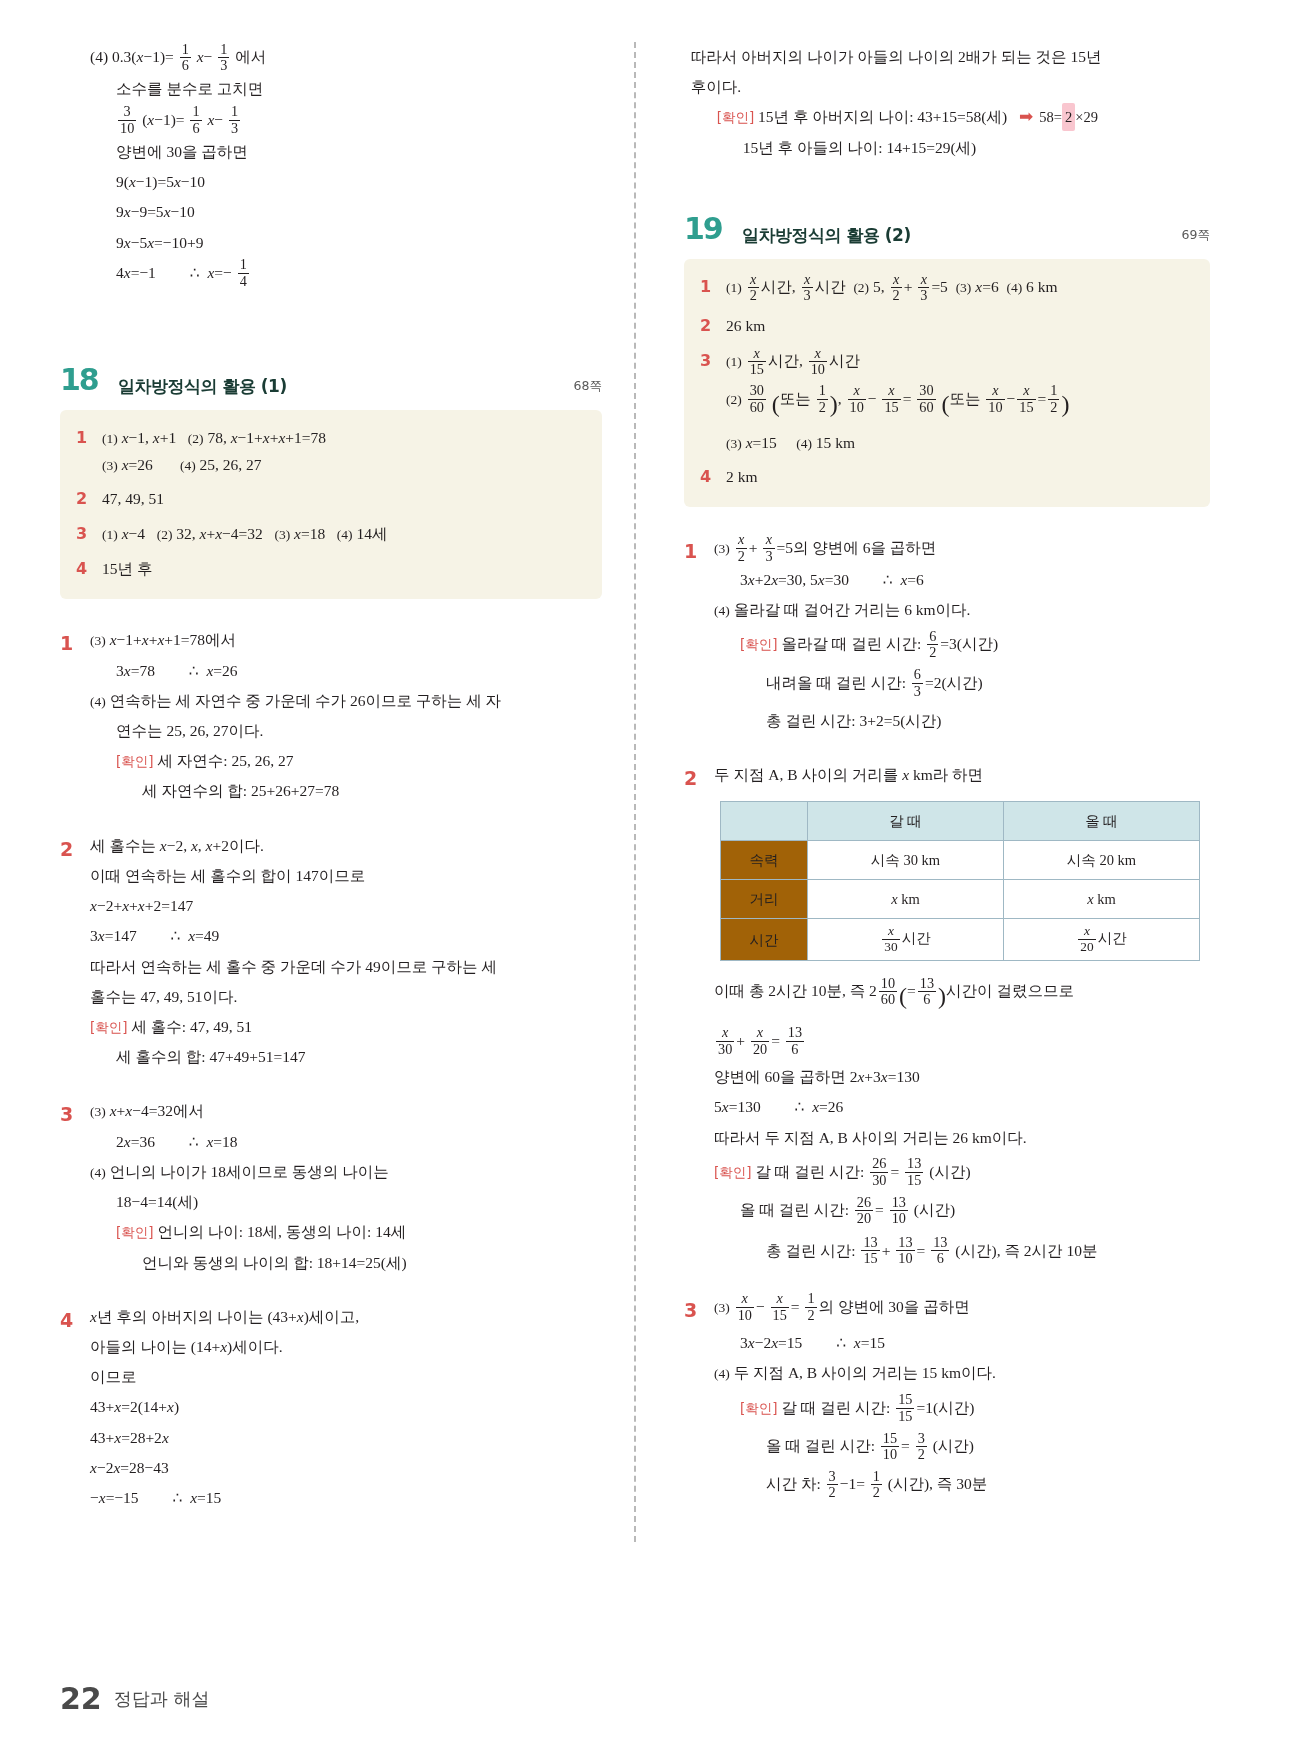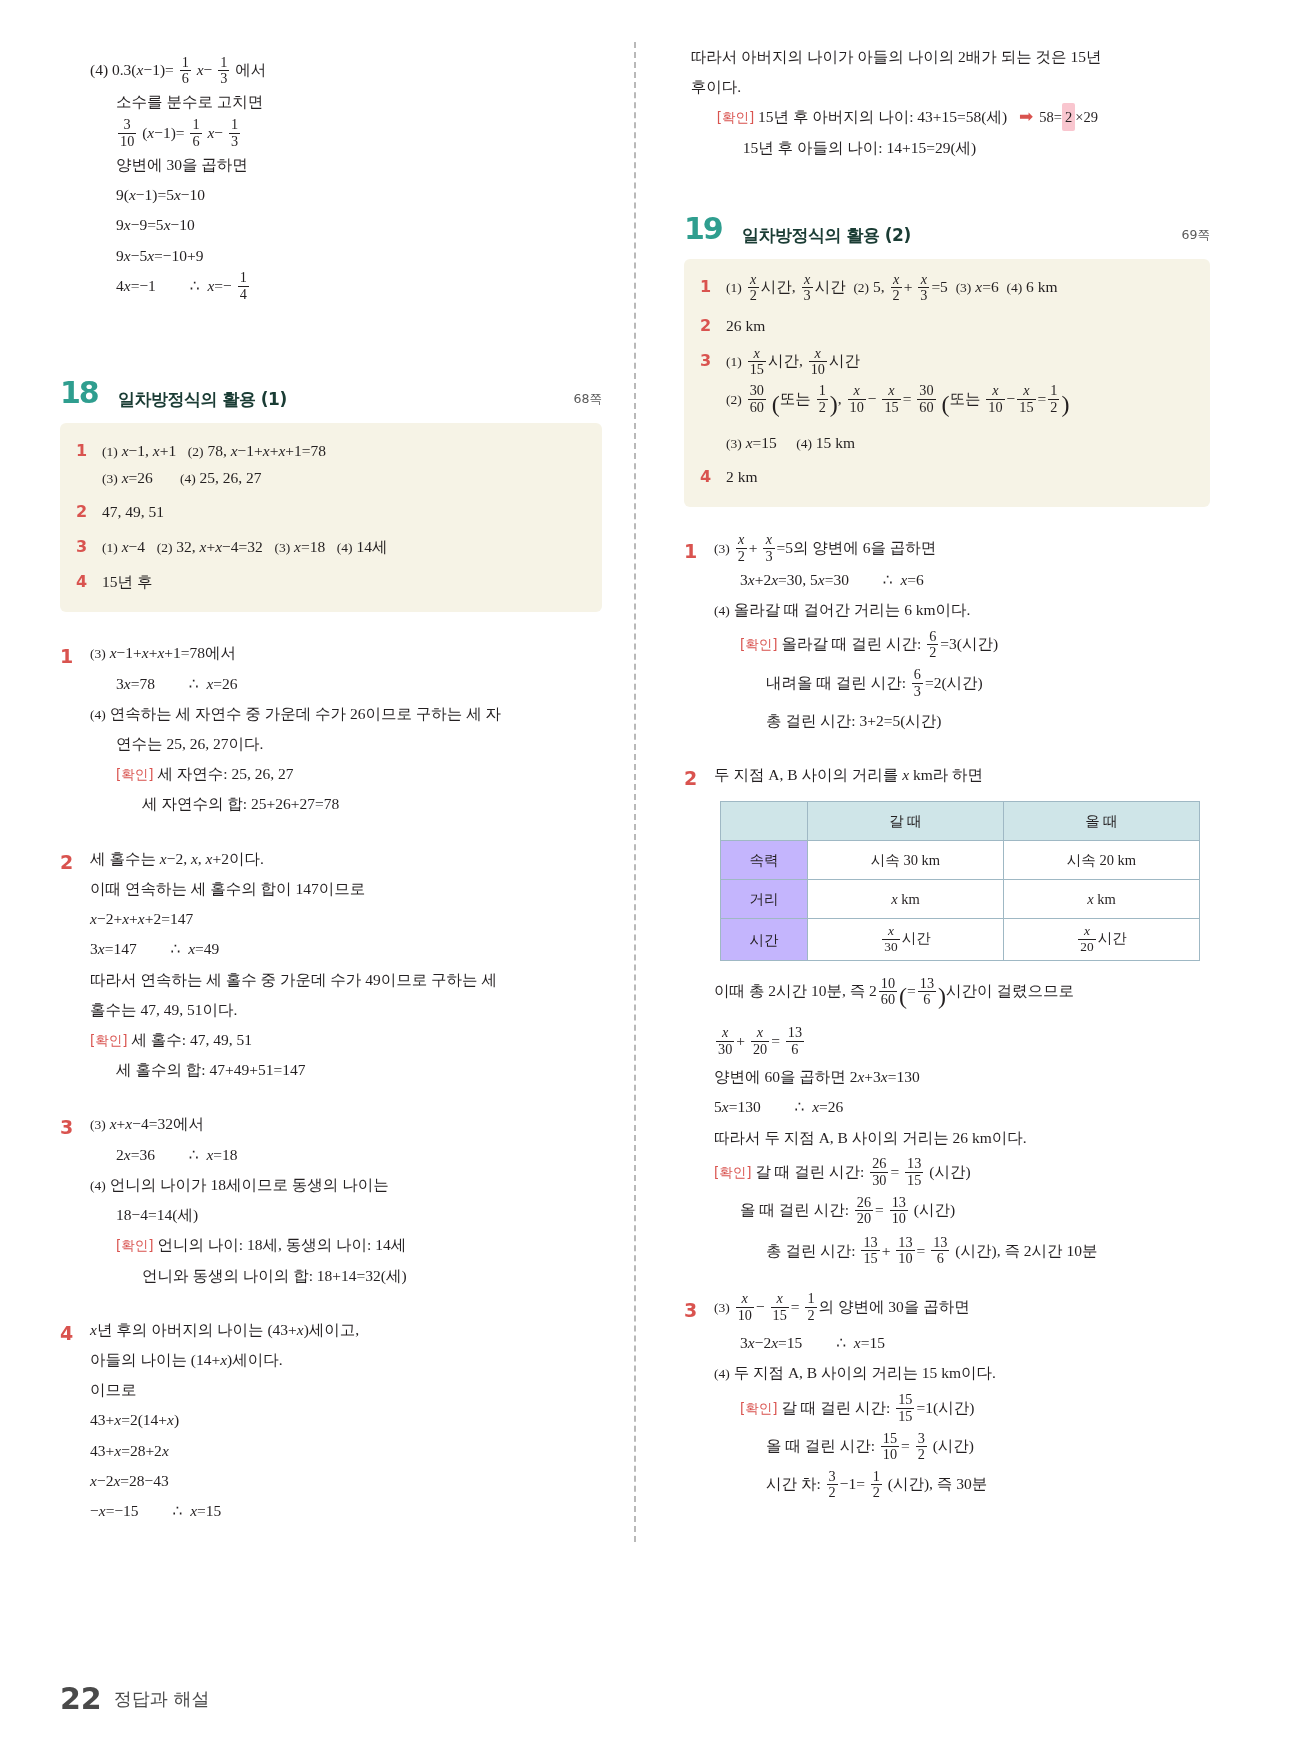--- a/index.html
+++ b/index.html
@@ -17,21 +17,21 @@
     box-sizing:border-box;
   }
   .columns{
     display:flex;
     height:1560px;
   }
   .col{
     width:570px;
     box-sizing:border-box;
   }
-  .col.left{padding-right:28px;margin-top:13px;}
+  .col.left{padding-right:28px;}
   .col.right{padding-left:44px;}
   .divider{
     width:0;border-left:2px dashed #b9b9b9;
     margin:0 4px;
     height:1500px;
   }
   
   .m{font-family:"Liberation Serif", serif;}
   .it{font-style:italic;}
   .frac{
@@ -130,21 +130,21 @@
     font-size:14.5px;
     width:480px;
   }
   table.tb th, table.tb td{
     border:1px solid #9fb8c4;
     text-align:center;
     padding:5px 4px;
     height:26px;
   }
   table.tb thead th{background:#cfe5e8;font-weight:normal;}
-  table.tb tbody th{background:#c4b5fd;font-weight:normal;width:78px;}
+  table.tb tbody th{background:#a16207;font-weight:normal;width:78px;}
   
   .callout{
     display:inline-flex;align-items:center;
     margin-left:8px;
     font-size:14.5px;
   }
   .arrow{
     color:#d9534f;font-size:17px;margin-right:6px;line-height:1;
   }
   .hl{
@@ -267,21 +267,21 @@
       </div>
 
       <div class="sol">
         <div class="qnum">3</div>
         <div class="qbody">
           <div class="m"><span class="small-label">(3)</span> <span class="it">x</span>+<span class="it">x</span>−4=32에서</div>
           <div class="ind1 m nowrap">2<span class="it">x</span>=36 <span class="therefore">∴&nbsp;&nbsp;<span class="it">x</span>=18</span></div>
           <div><span class="small-label">(4)</span> 언니의 나이가 18세이므로 동생의 나이는</div>
           <div class="ind1 m">18−4=14(세)</div>
           <div class="ind1"><span class="chk">[확인]</span> 언니의 나이: 18세, 동생의 나이: 14세</div>
-          <div class="ind2">언니와 동생의 나이의 합: 18+14=32(세)</div>
+          <div class="ind2">언니와 동생의 나이의 합: 18+14=25(세)</div>
         </div>
       </div>
 
       <div class="sol">
         <div class="qnum">4</div>
         <div class="qbody">
           <div><span class="m it">x</span>년 후의 아버지의 나이는 (43+<span class="m it">x</span>)세이고,</div>
           <div>아들의 나이는 (14+<span class="m it">x</span>)세이다.</div>
           <div>이므로</div>
           <div class="m">43+<span class="it">x</span>=2(14+<span class="it">x</span>)</div>

